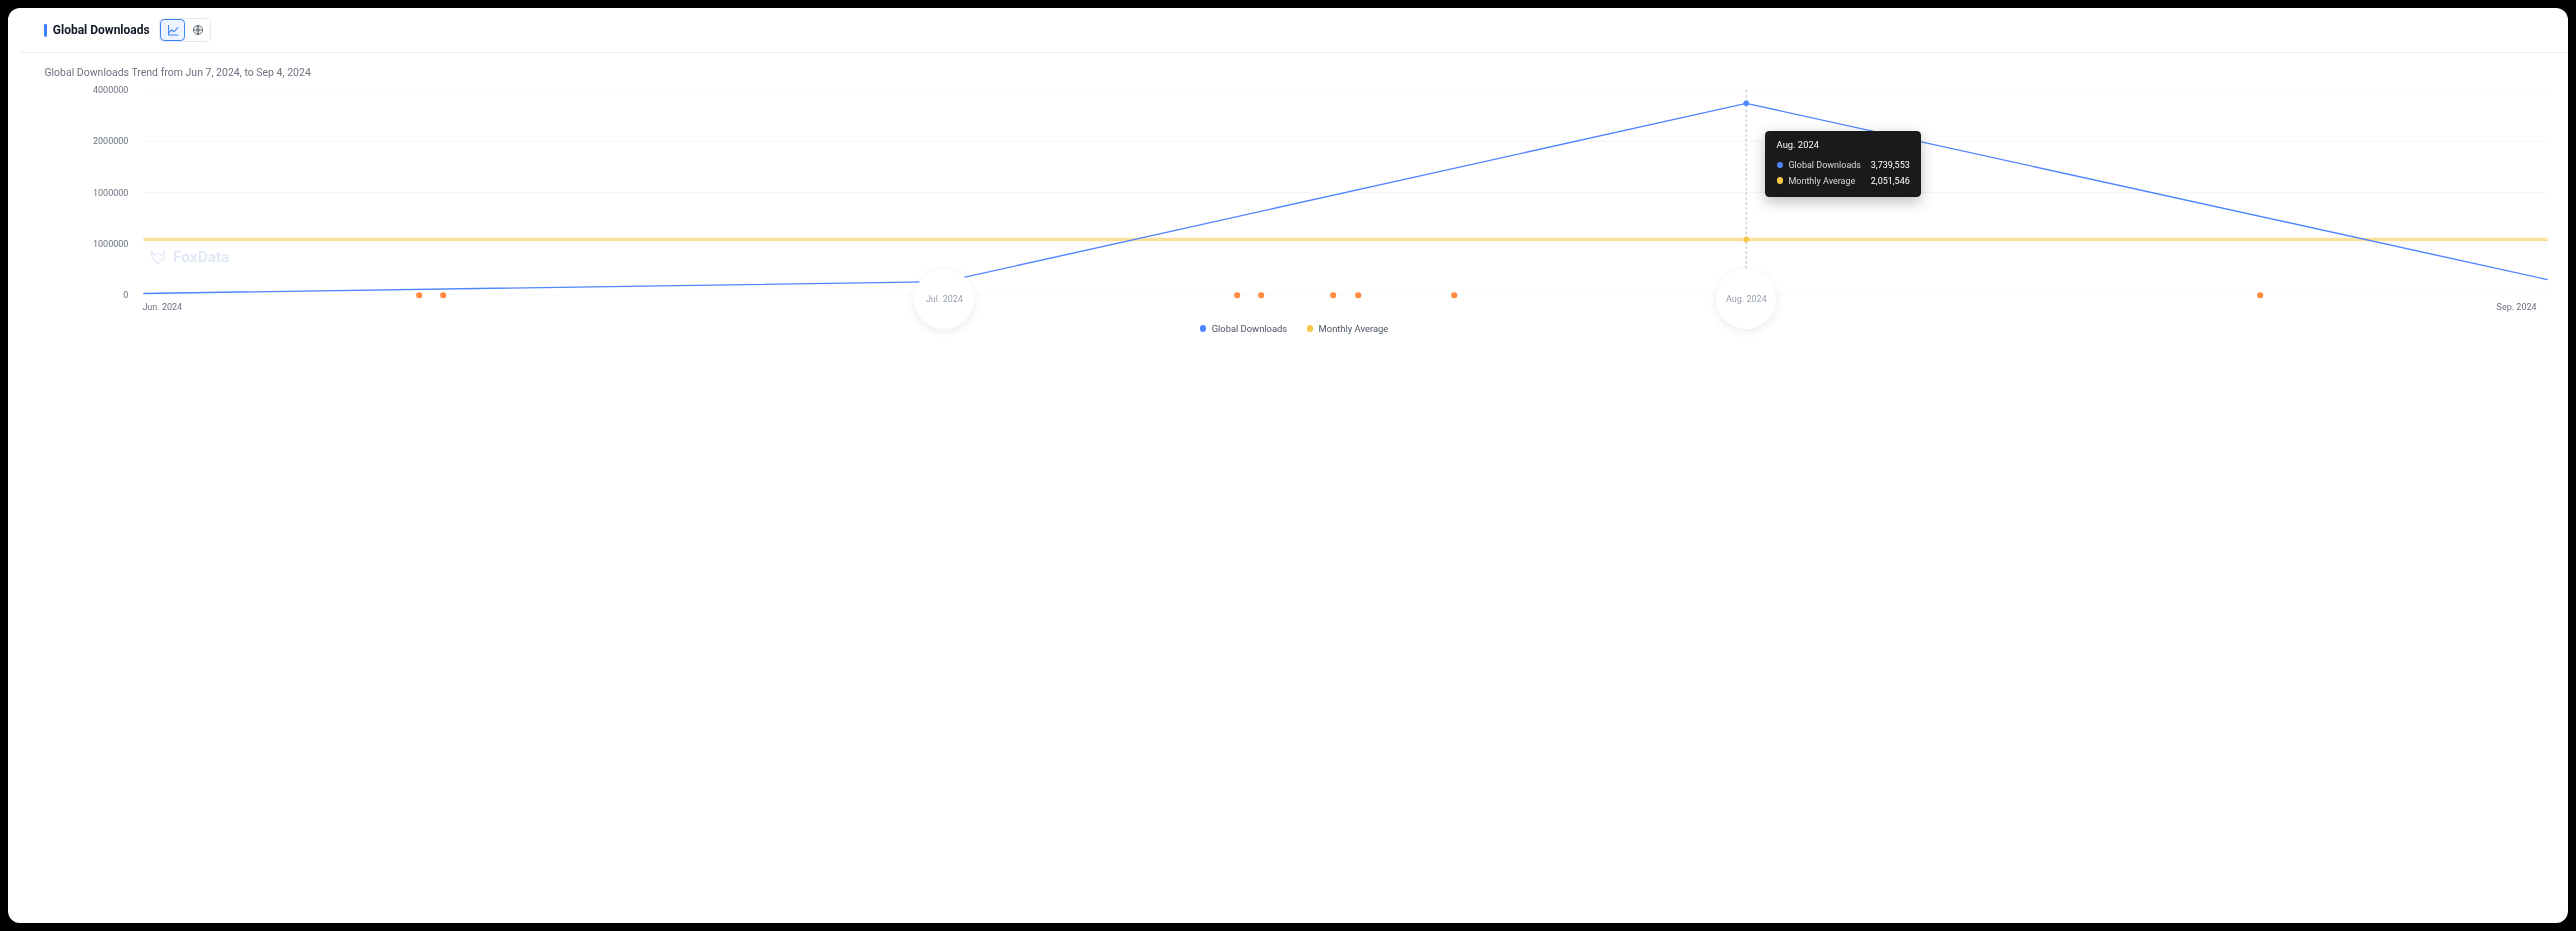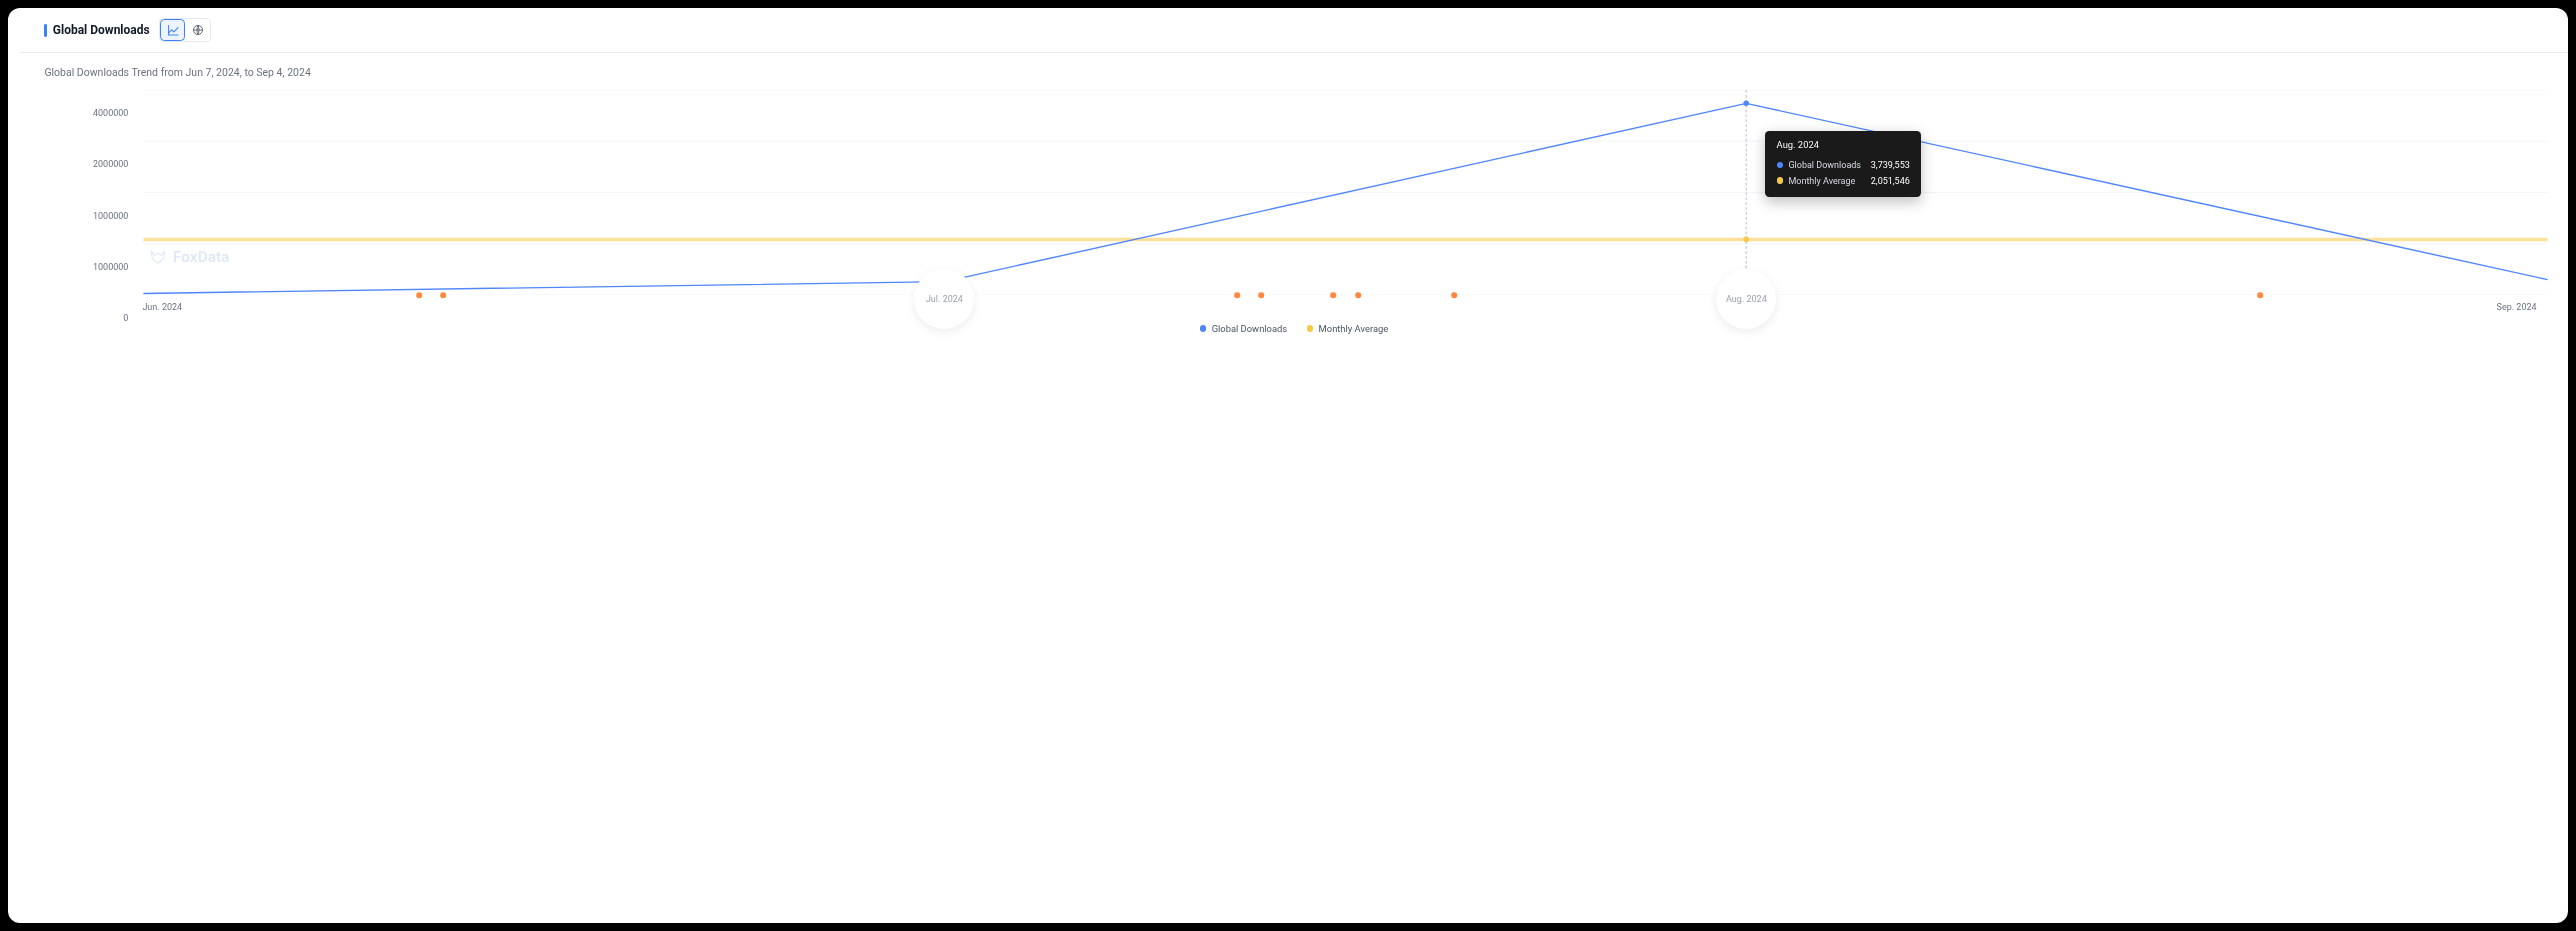--- a/index.html
+++ b/index.html
@@ -73,21 +73,20 @@
     position: absolute;
     left: 0; top: 0; bottom: 21px;
     width: 91px;
   }
   .ylabel {
     position: absolute;
     right: 7px;
     font-size: 9px;
     color: #6b7280;
     transform: translateY(-50%);
-    margin-top: 23px;
   }
   .plot {
     position: absolute;
     left: 98px; right: 7px; top: 4.2px; bottom: 21px;
   }
   .grid line { stroke: #edf0f4; stroke-width: 1; }
   .avg-line { stroke: #f7c948; stroke-width: 5; stroke-opacity: .55; }
   .series-line { stroke: #4f86ff; stroke-width: 2; fill: none; }
   .series-pt { fill: #4f86ff; }
   .vcursor { stroke: #9aa2af; stroke-width: 1; stroke-dasharray: 4 3; }

